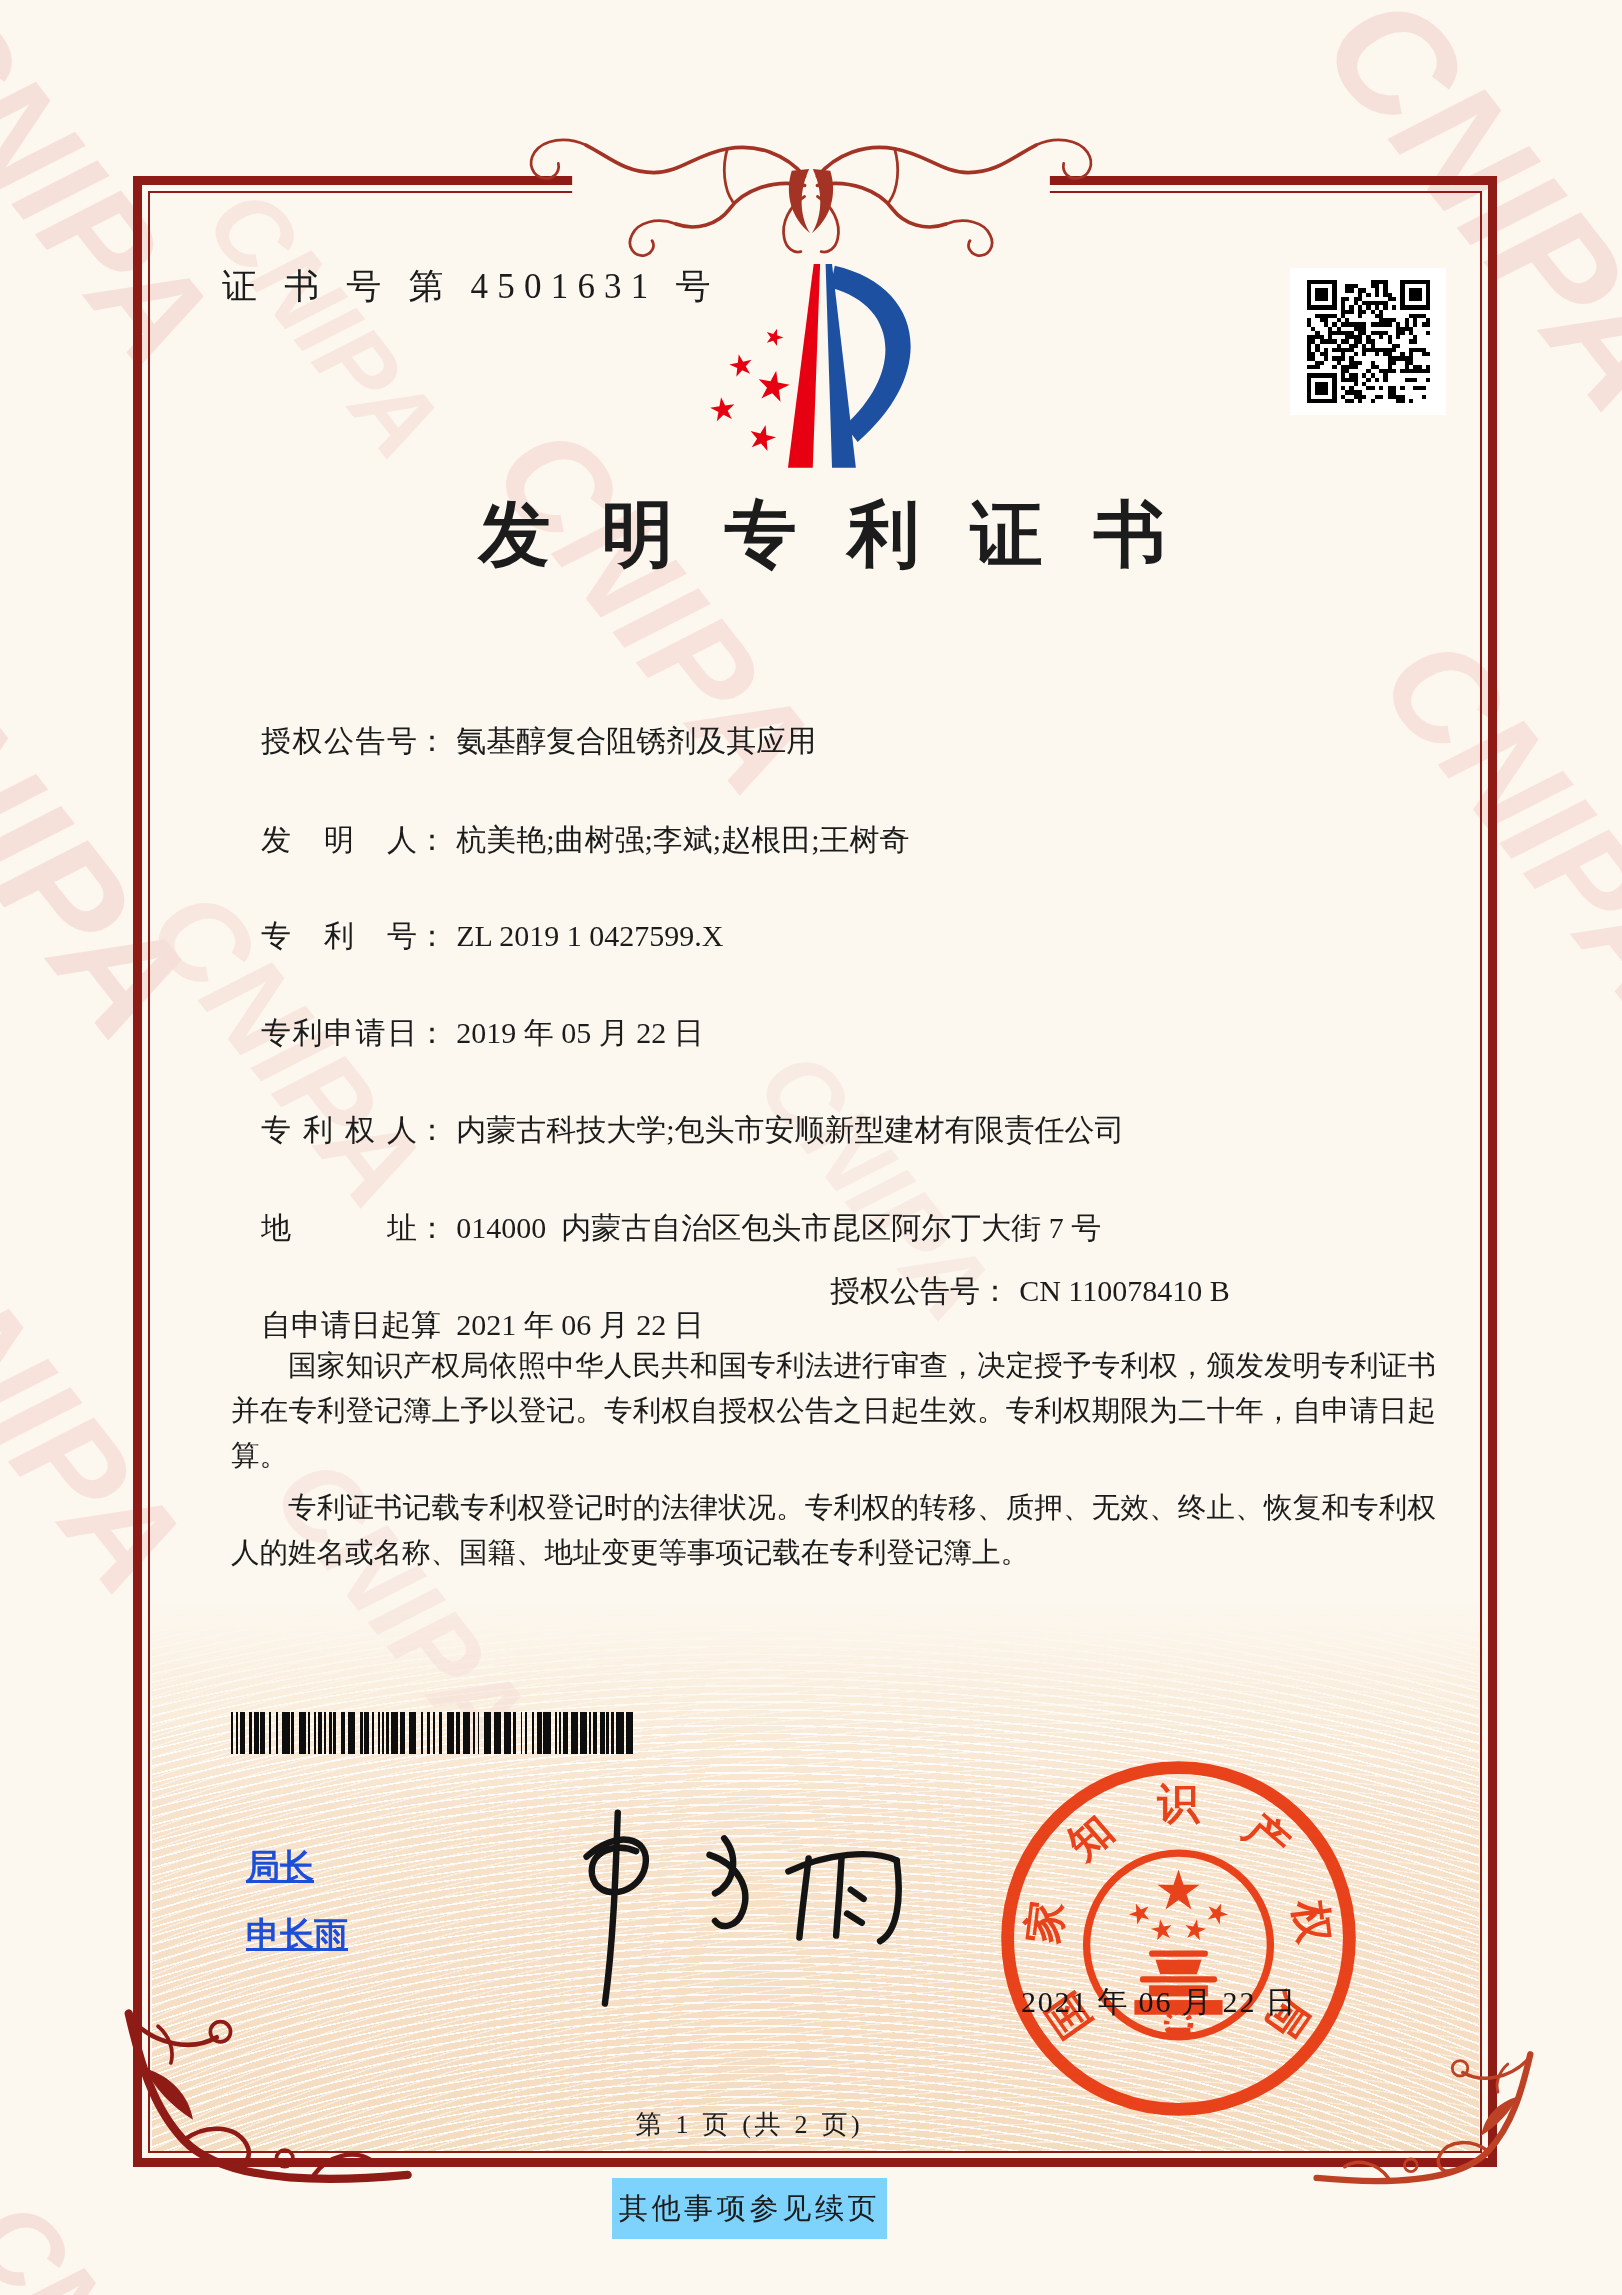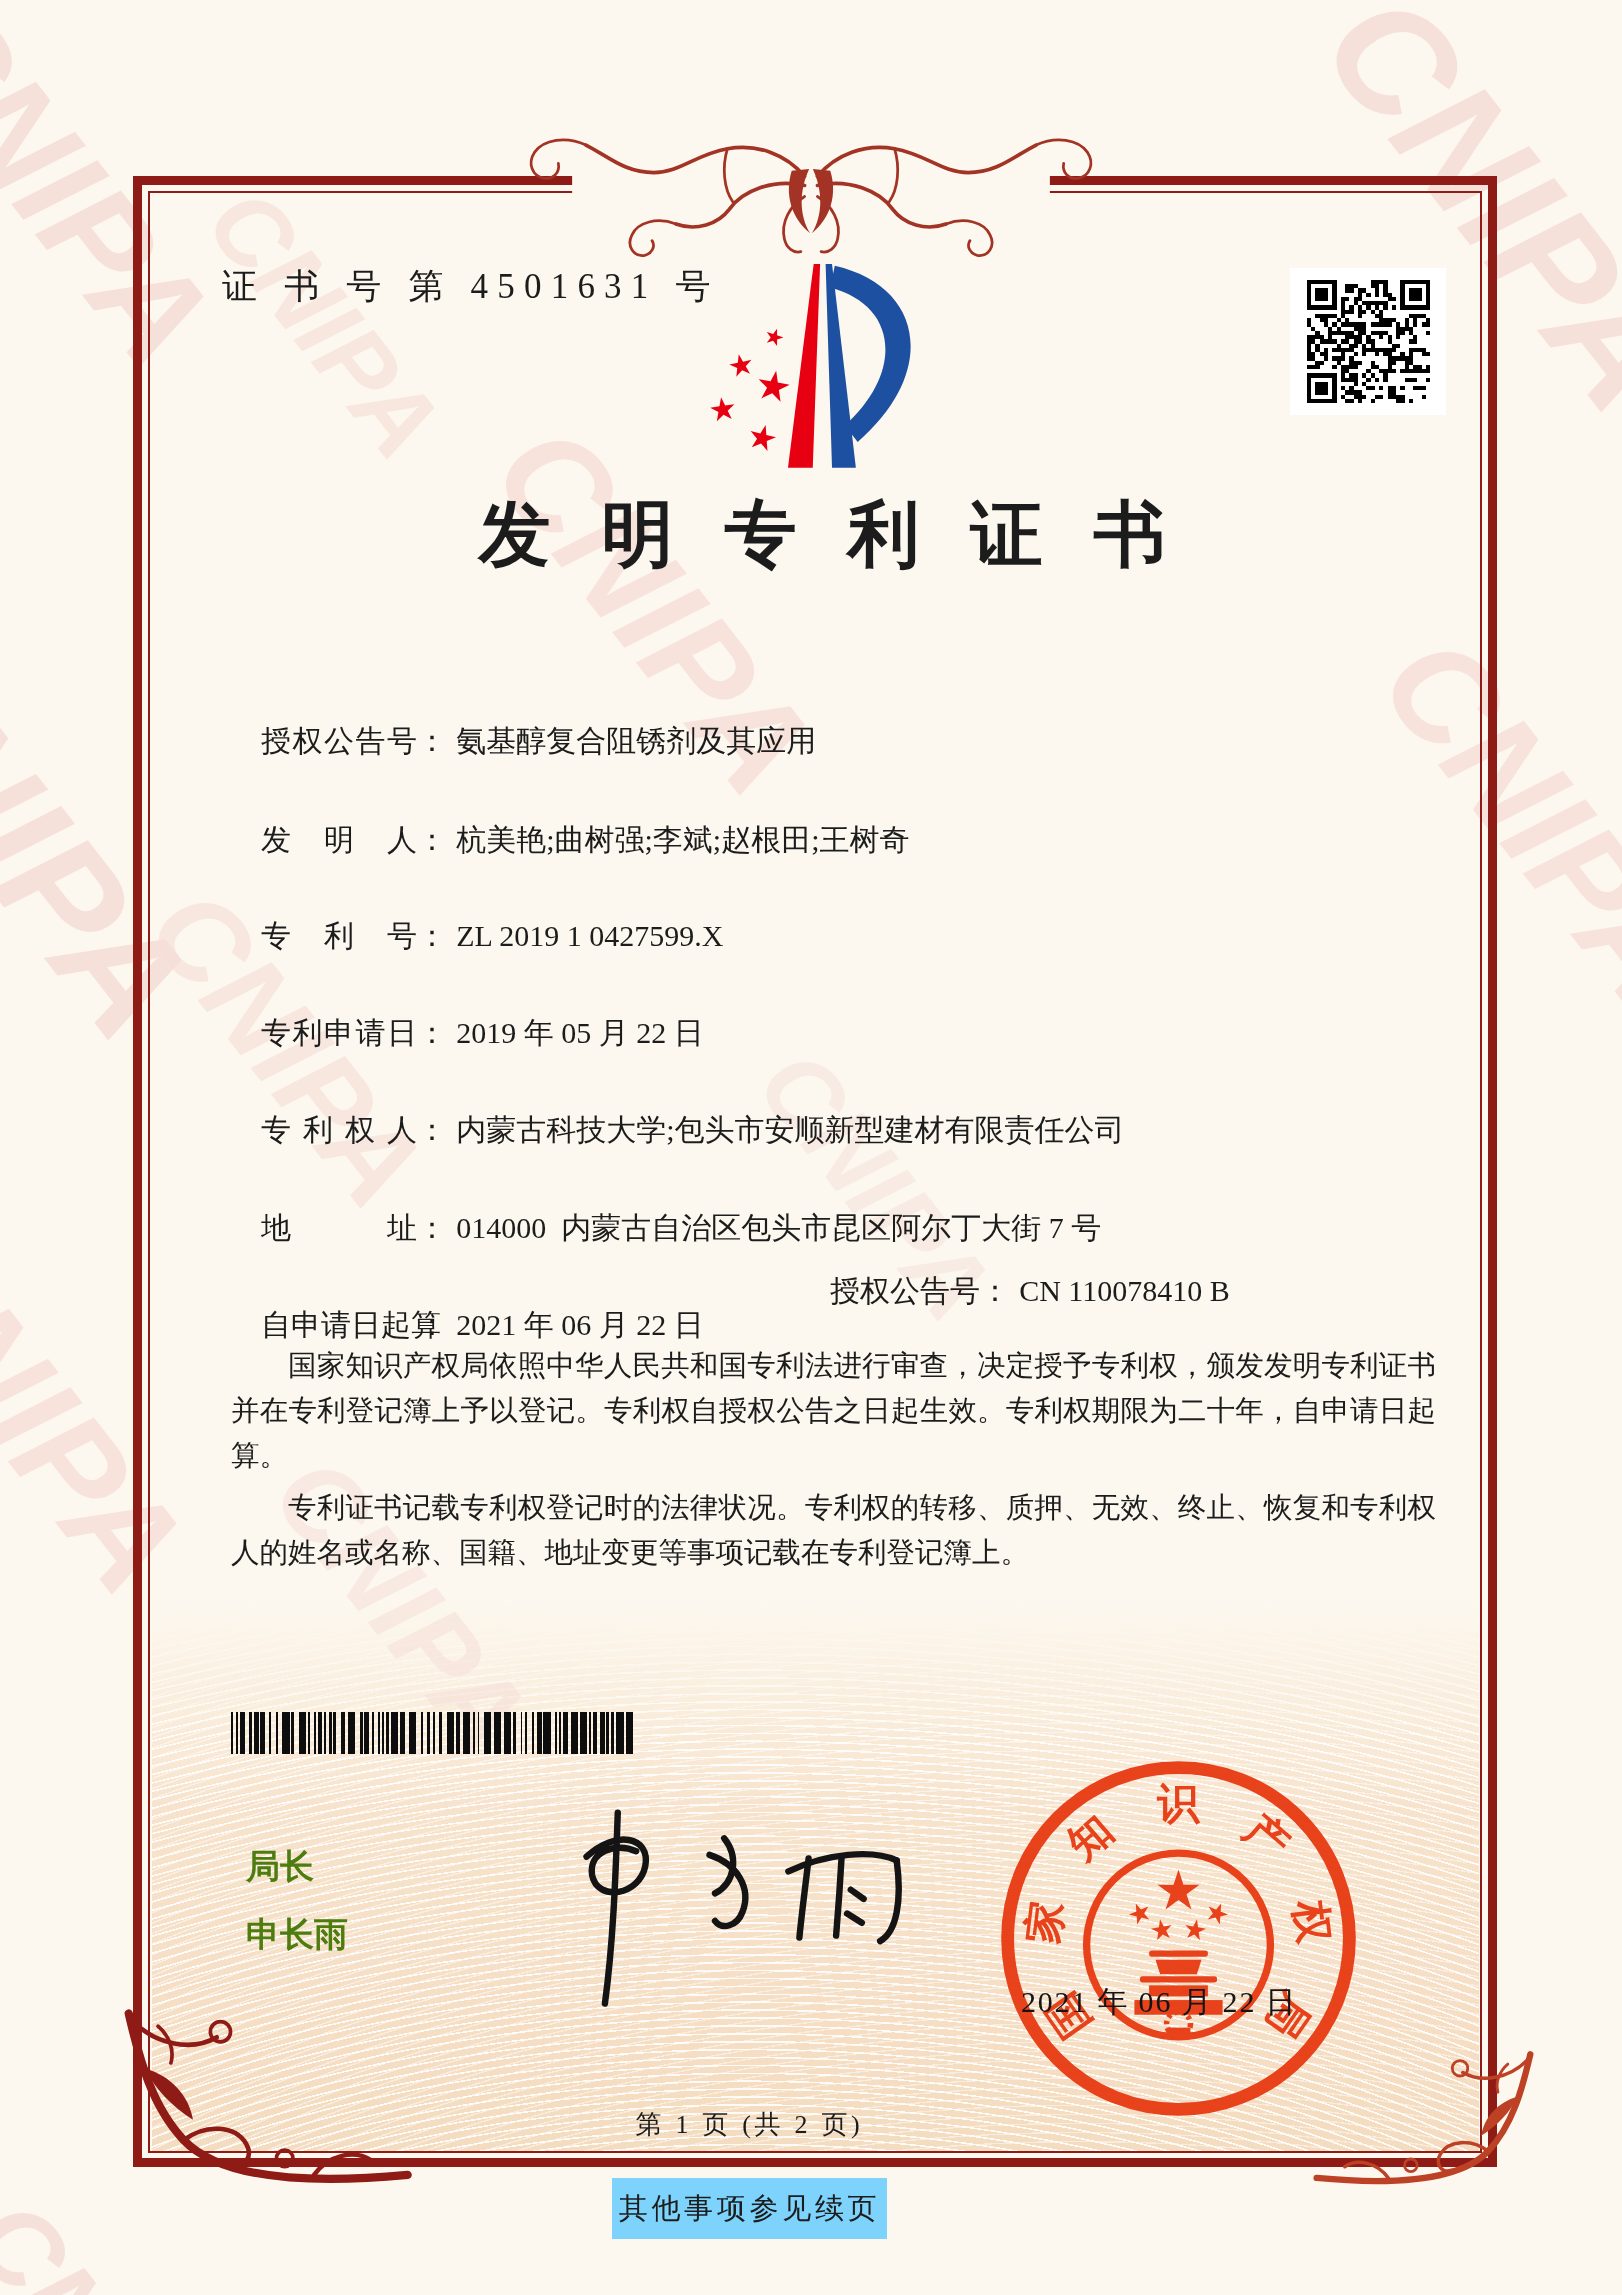--- a/index.html
+++ b/index.html
@@ -31,21 +31,21 @@
   .abs{position:absolute;z-index:5;}
   .certno{left:222px;top:263px;font-size:35px;letter-spacing:9.2px;white-space:pre;}
   .title{left:156px;top:487px;width:1332px;text-align:center;font-size:72px;font-weight:bold;
     letter-spacing:51px;text-indent:51px;white-space:nowrap;}
   .row{left:231px;font-size:30px;white-space:pre;width:1212px;}
   .flabel{display:inline-block;width:156px;text-align:justify;text-align-last:justify;vertical-align:bottom;}
   .fvalue{padding-left:9.2px;}
   .pair2{position:absolute;left:599px;top:0;white-space:pre;}
   .paras{left:231px;top:1343px;width:1205px;font-size:28.5px;line-height:45px;text-align:justify;}
   .paras p{margin:0 0 7.3px 0;text-indent:2em;}
-  .signer{font-family:"Liberation Sans","DejaVu Sans",sans-serif;font-weight:bold;font-size:34px;color:#4d7c0f;}
+  .signer{font-family:"Liberation Sans","DejaVu Sans",sans-serif;font-weight:bold;font-size:34px;color:#1d4ed8;text-decoration:underline;}
   .seal-date{left:1021px;top:1982px;width:285px;font-size:30px;color:#141414;white-space:pre;
     letter-spacing:1.8px;z-index:7;}
   .pagenum{left:0;width:1499px;top:2107px;text-align:center;font-size:26px;letter-spacing:3.7px;white-space:pre;}
   .cont-note{left:612px;top:2178px;width:275px;height:61px;background:#7dd3fc;
     display:flex;align-items:center;justify-content:center;font-size:29px;letter-spacing:3.7px;z-index:5;}
   svg{display:block;}
 </style>
 </head>
 <body>
 

